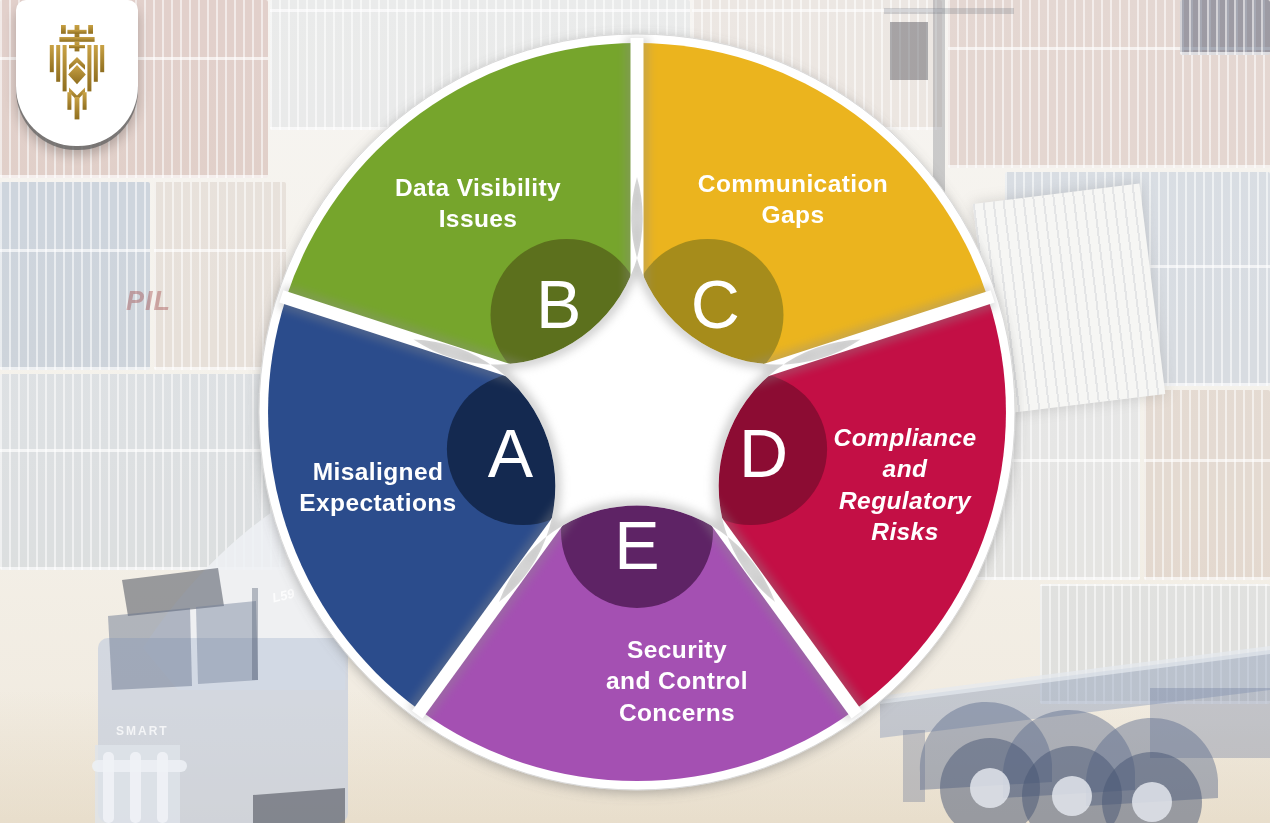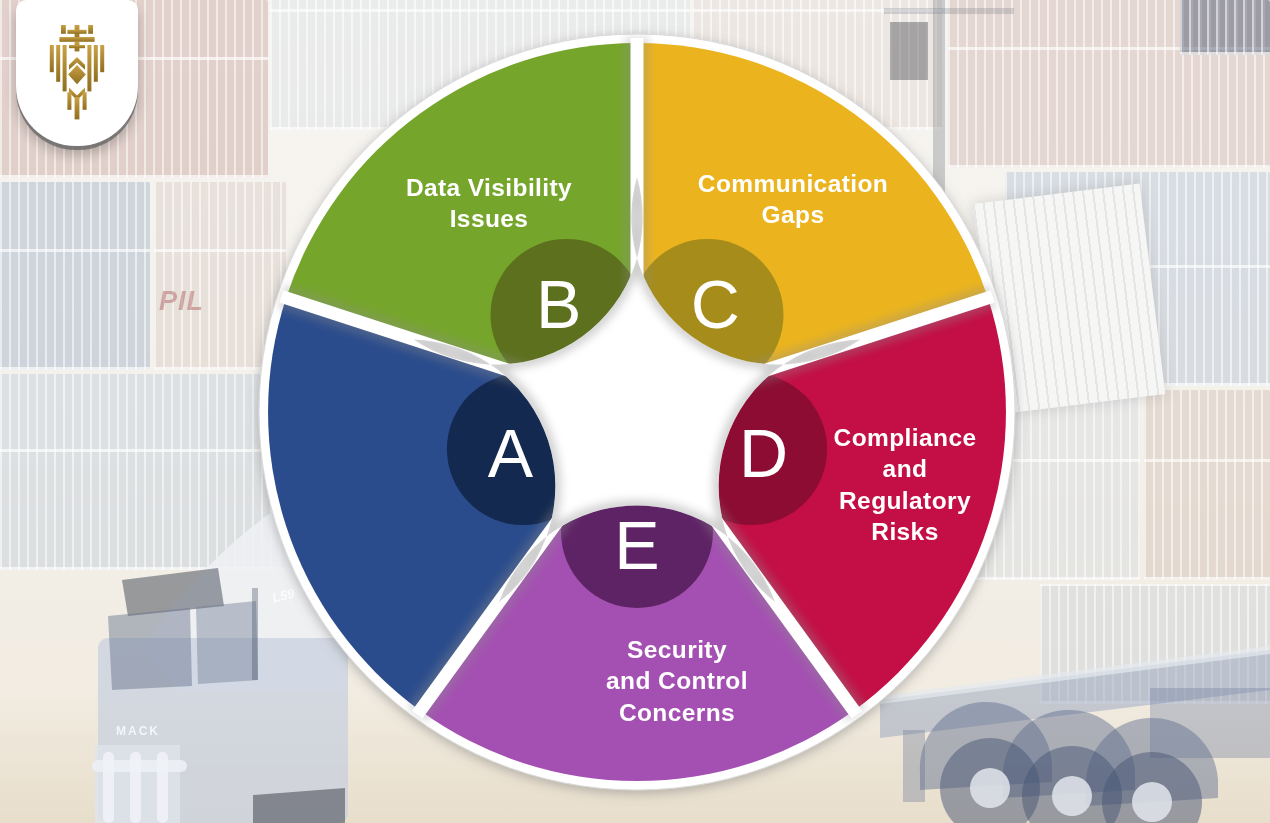--- a/index.html
+++ b/index.html
@@ -9,21 +9,21 @@
   
   .bg{position:absolute;inset:0;z-index:0;}
   .cont{position:absolute;border-radius:2px;
         background-image:
           repeating-linear-gradient(90deg,rgba(255,255,255,.55) 0 2px,rgba(255,255,255,0) 2px 9px),
           repeating-linear-gradient(0deg,rgba(255,255,255,.65) 0 3px,rgba(255,255,255,0) 3px 118px);}
   .whitebox{position:absolute;left:985px;top:193px;width:168px;height:212px;background:#f6f6f4;
         transform:rotate(-7deg);box-shadow:0 0 14px rgba(120,120,120,.28);
         background-image:repeating-linear-gradient(90deg,rgba(210,212,216,.5) 0 2px,rgba(255,255,255,0) 2px 10px);}
   .pil{position:absolute;left:126px;top:286px;font-weight:bold;font-style:italic;font-size:27px;
-       color:rgba(160,70,70,.40);letter-spacing:1px;margin-left:33px;}
+       color:rgba(160,70,70,.40);letter-spacing:1px;}
   .mack{position:absolute;left:116px;top:724px;font-weight:bold;font-size:12px;letter-spacing:2px;
        color:rgba(255,255,255,.75);}
   .l59{position:absolute;left:272px;top:588px;font-weight:bold;font-style:italic;font-size:13px;
        color:rgba(255,255,255,.8);transform:rotate(-14deg);}
   .ground{position:absolute;left:0;top:690px;width:100%;height:133px;
        background:linear-gradient(180deg,rgba(226,214,190,0) 0%,rgba(222,208,182,.45) 100%);}
   
   .wheel{position:absolute;left:0;top:0;z-index:2;}
   .letter{font-family:"Liberation Sans",sans-serif;font-weight:400;font-size:68px;fill:#ffffff;}
   
@@ -87,21 +87,21 @@
       <path d="M1086,788 A66,66 0 0 1 1218,780 L1218,798 L1086,806 Z" fill="rgba(92,106,140,.45)"></path>
       <circle cx="990" cy="788" r="50" fill="rgba(72,86,116,.50)"></circle>
       <circle cx="1072" cy="796" r="50" fill="rgba(72,86,116,.50)"></circle>
       <circle cx="1152" cy="802" r="50" fill="rgba(72,86,116,.50)"></circle>
       <circle cx="990" cy="788" r="20" fill="rgba(226,229,236,.85)"></circle>
       <circle cx="1072" cy="796" r="20" fill="rgba(226,229,236,.85)"></circle>
       <circle cx="1152" cy="802" r="20" fill="rgba(226,229,236,.85)"></circle>
     </svg>
 
     <div class="pil">PIL</div>
-    <div class="mack">MACK</div>
+    <div class="mack">SMART</div>
     <div class="l59">L59</div>
   </div>
 
   <svg class="wheel" width="1270" height="823">
     <defs>
       <clipPath id="cpA">
           <path d="M637 412 L420.1 710.5 A369 369 0 0 1 286.1 298 Z"></path>
         </clipPath>
       <clipPath id="cpB">
           <path d="M637 412 L286.1 298 A369 369 0 0 1 637 43 Z"></path>
@@ -162,25 +162,27 @@
     <path d="M637 177 A147 147 0 0 0 860.5 339.4 A147 147 0 0 0 775.1 602.1 A147 147 0 0 0 498.9 602.1 A147 147 0 0 0 413.5 339.4 A147 147 0 0 0 637 177 Z" fill="none" stroke="#9a9a9a" stroke-width="10" opacity=".5" filter="url(#blur5)" clip-path="url(#cpStar)"></path>
 
     <text class="letter" x="510.5" y="453.1" dy=".35em" text-anchor="middle">A</text>
     <text class="letter" x="558.8" y="304.4" dy=".35em" text-anchor="middle">B</text>
     <text class="letter" x="715.2" y="304.4" dy=".35em" text-anchor="middle">C</text>
     <text class="letter" x="763.5" y="453.1" dy=".35em" text-anchor="middle">D</text>
     <text class="letter" x="637" y="545" dy=".35em" text-anchor="middle">E</text>
   </svg>
 
   <div class="label-layer">
-    <div class="seg-label" style="left:489px;top:203px;">Data Visibility
+    <div class="seg-label" style="left:378px;top:487px;">Misaligned
+Expectations</div>
+    <div class="seg-label" style="left:478px;top:203px;">Data Visibility
 Issues</div>
     <div class="seg-label" style="left:793px;top:199px;">Communication
 Gaps</div>
-    <div class="seg-label" style="left:905px;top:485px;">Compliance
+    <div class="seg-label" style="left:905px;top:485px;font-style:italic;">Compliance
 and
 Regulatory
 Risks</div>
     <div class="seg-label" style="left:640px;top:681px;margin-left:37px;">Security
 and Control
 Concerns</div>
   </div>
 
   <div class="badge">
     <svg width="80" height="110" viewBox="0 0 100 120">

